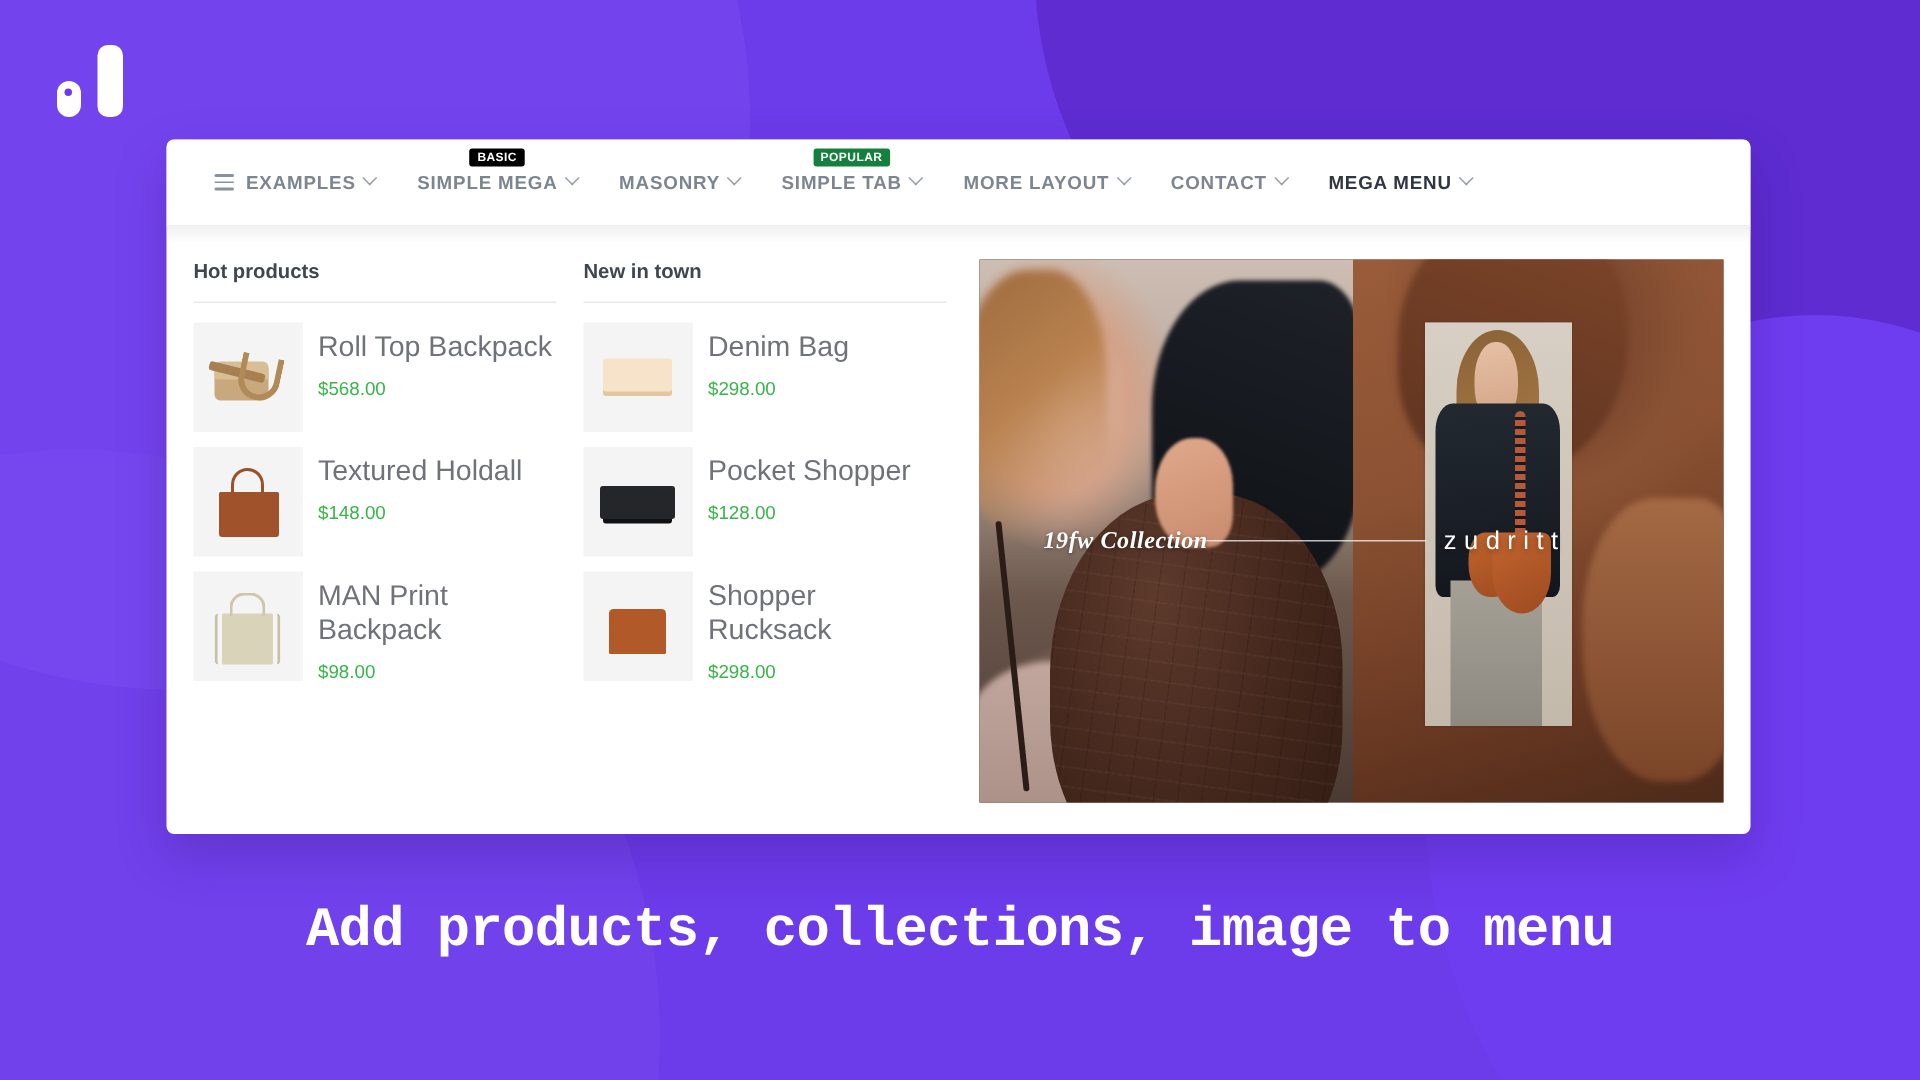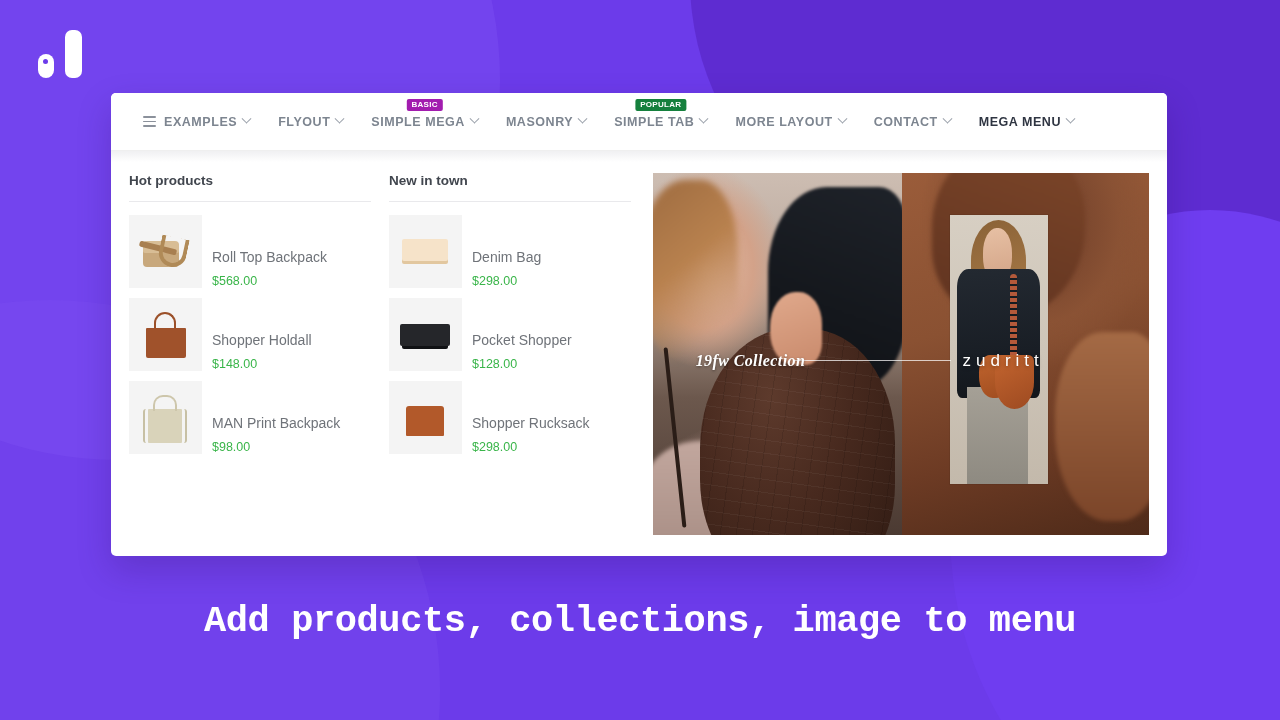--- a/index.html
+++ b/index.html
@@ -153,21 +153,21 @@
     left: 50%;
     transform: translateX(-50%);
     font-size: 8px;
     font-weight: bold;
     letter-spacing: .3px;
     color: #fff;
     padding: 1px 5px 2px 5px;
     border-radius: 2px;
     line-height: 1.15;
   }
-  .badge.basic   { background: #a21caf; }
+  .badge.basic   { background: #000000; }
   .badge.popular { background: #15803d; }
 
   
   .mega {
     display: flex;
     padding: 22px 18px 0 18px;
     gap: 4px;
   }
   .col {
     width: 260px;
@@ -191,25 +191,24 @@
   }
   .thumb {
     flex: 0 0 auto;
     width: 73px; height: 73px;
     background: #f4f4f4;
     position: relative;
     overflow: hidden;
   }
   .pinfo { padding-top: 6px; }
   .pname {
-    font-size: 14px;
+    font-size: 19px;
     color: #6f7379;
     line-height: 1.2;
     margin-bottom: 8px;
-    margin-top: 28px;
   }
   .pprice {
     font-size: 12.5px;
     color: #3ab54a;
     font-weight: normal;
   }
 
   
   .bag { position: absolute; }
 
@@ -407,24 +406,20 @@
         <div class="nav-item">
           <span class="burger">
             <i></i>
             <i></i>
             <i></i>
           </span>
           <span>EXAMPLES</span>
           <span class="chev"></span>
         </div>
         <div class="nav-item">
-          <span>FLYOUT</span>
-          <span class="chev"></span>
-        </div>
-        <div class="nav-item">
           <span class="badge basic">BASIC</span>
           <span>SIMPLE MEGA</span>
           <span class="chev"></span>
         </div>
         <div class="nav-item">
           <span>MASONRY</span>
           <span class="chev"></span>
         </div>
         <div class="nav-item">
           <span class="badge popular">POPULAR</span>
@@ -462,21 +457,21 @@
                 <div class="pname">Roll Top Backpack</div>
                 <div class="pprice">$568.00</div>
               </div>
             </div>
             <div class="product">
               <div class="thumb">
                 <div class="bag b2-h1"></div>
                 <div class="bag b2-body"></div>
               </div>
               <div class="pinfo">
-                <div class="pname">Shopper Holdall</div>
+                <div class="pname">Textured Holdall</div>
                 <div class="pprice">$148.00</div>
               </div>
             </div>
             <div class="product">
               <div class="thumb">
                 <div class="bag b3-strap"></div>
                 <div class="bag b3-body"></div>
                 <div class="bag b3-h1"></div>
               </div>
               <div class="pinfo">

